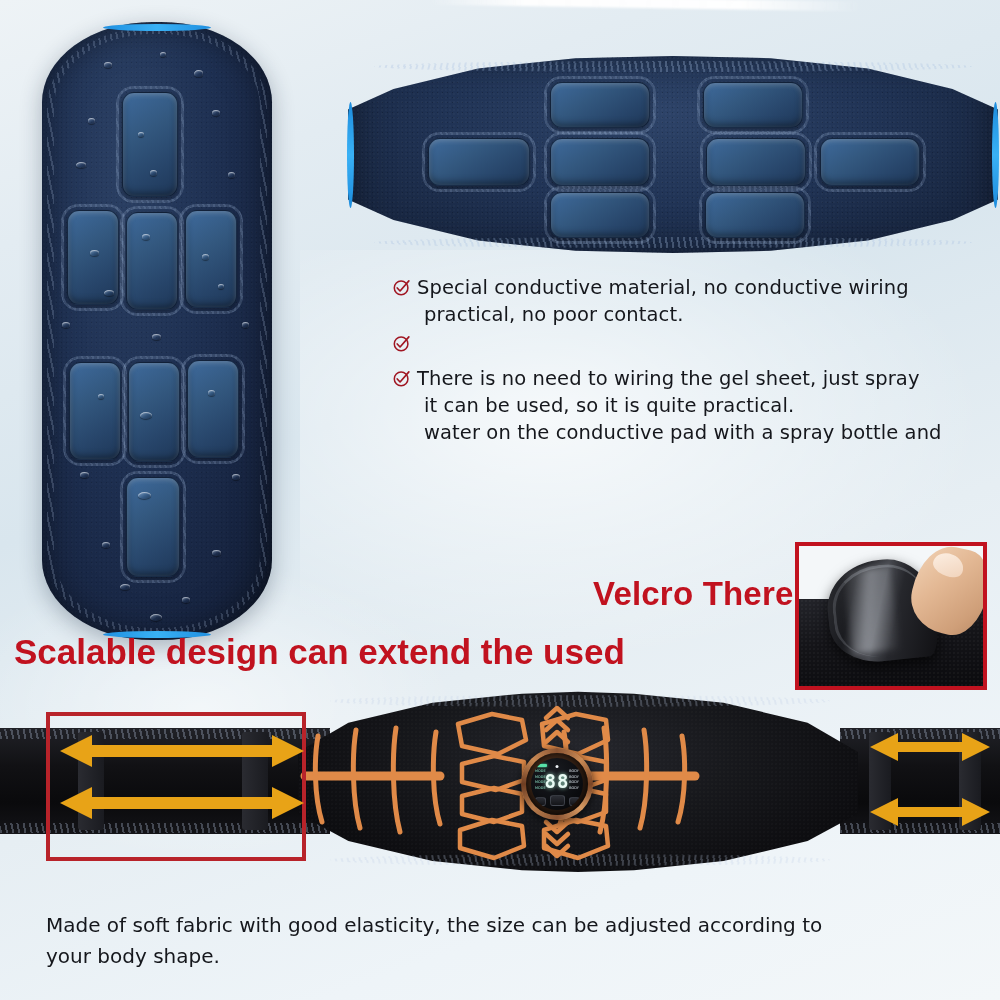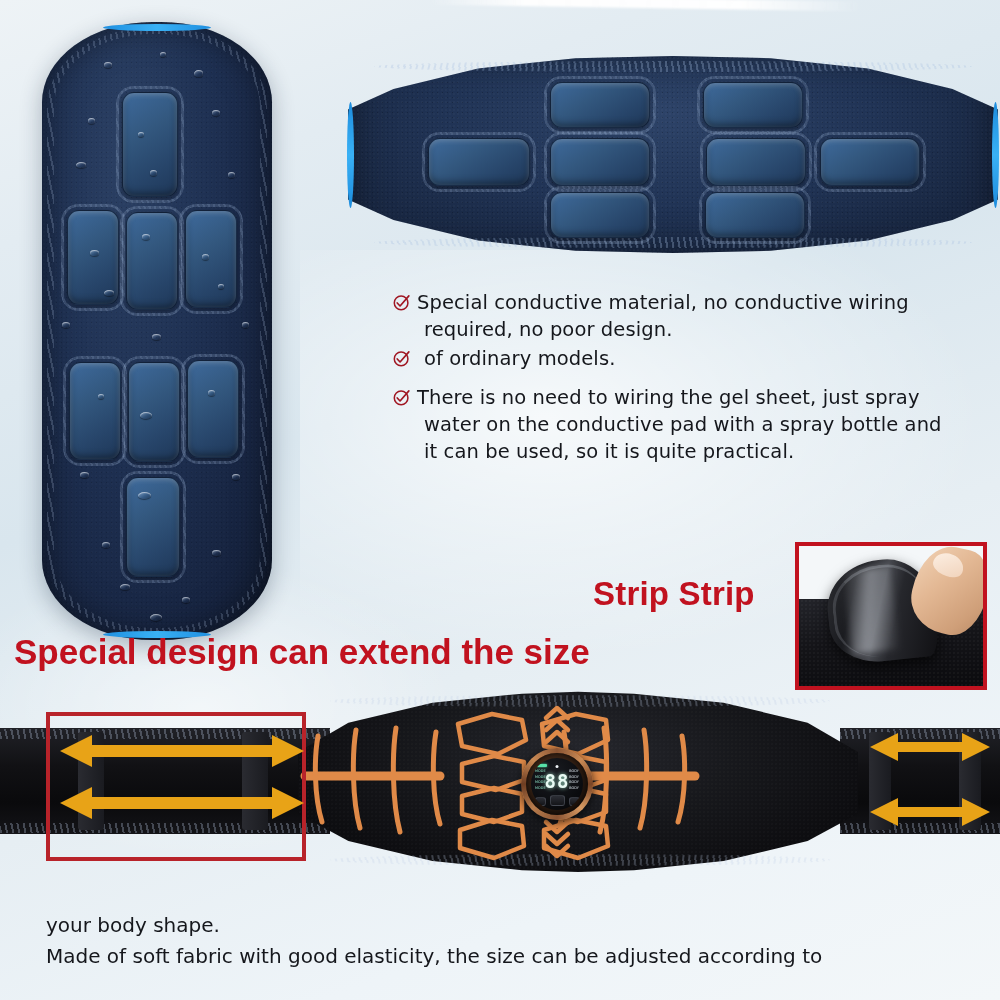--- a/index.html
+++ b/index.html
@@ -148,21 +148,21 @@
     position: absolute; top: 50px; width: 7px; height: 106px; border-radius: 50%;
     background: linear-gradient(180deg, #1d8cdd, #39b1f5, #1d8cdd);
     filter: blur(.6px);
   }
   .bh-cap.left { left: -1px; }
   .bh-cap.right { right: -1px; }
 
   
   .features {
     position: absolute;
-    left: 392px; top: 289px;
+    left: 392px; top: 274px;
     width: 600px;
   }
   .feature-row {
     display: flex;
     align-items: flex-start;
     gap: 6px;
     margin-bottom: 2px;
   }
   .feature-row.gapped { margin-top: 12px; }
   .check-icon {
@@ -462,60 +462,59 @@
 
   <div class="features">
 
     <div class="feature-row">
       <svg class="check-icon" viewBox="0 0 24 24">
         <circle cx="11.5" cy="12.5" r="8.6" fill="none" stroke="#a01622" stroke-width="1.9"></circle>
         <path d="M6.6 12.6 L10.2 16.4 L21.3 3.6" fill="none" stroke="#a01622" stroke-width="2.1" stroke-linecap="round" stroke-linejoin="round"></path>
       </svg>
       <div class="feature-text">
         <div>Special conductive material, no conductive wiring</div>
-        <div class="indent-1">required, no poor design.</div>
+        <div class="indent-1">practical, no poor contact.</div>
       </div>
     </div>
 
 
     <div class="feature-row">
       <svg class="check-icon" viewBox="0 0 24 24">
         <circle cx="11.5" cy="12.5" r="8.6" fill="none" stroke="#a01622" stroke-width="1.9"></circle>
         <path d="M6.6 12.6 L10.2 16.4 L21.3 3.6" fill="none" stroke="#a01622" stroke-width="2.1" stroke-linecap="round" stroke-linejoin="round"></path>
       </svg>
       <div class="feature-text">
-        <div class="indent-1">of ordinary models.</div>
       </div>
     </div>
 
     <div class="feature-row gapped">
       <svg class="check-icon" viewBox="0 0 24 24">
         <circle cx="11.5" cy="12.5" r="8.6" fill="none" stroke="#a01622" stroke-width="1.9"></circle>
         <path d="M6.6 12.6 L10.2 16.4 L21.3 3.6" fill="none" stroke="#a01622" stroke-width="2.1" stroke-linecap="round" stroke-linejoin="round"></path>
       </svg>
       <div class="feature-text">
         <div>There is no need to wiring the gel sheet, just spray</div>
+        <div class="indent-1">it can be used, so it is quite practical.</div>
         <div class="indent-1">water on the conductive pad with a spray bottle and</div>
-        <div class="indent-1">it can be used, so it is quite practical.</div>
       </div>
     </div>
 
   </div>
 
-  <div class="velcro-label">Strip Strip</div>
+  <div class="velcro-label">Velcro There</div>
 
   <div class="velcro-inset">
     <div class="vi-bg-cloth"></div>
     <div class="vi-flap"></div>
     <div class="vi-sheen"></div>
     <div class="vi-hand"></div>
     <div class="vi-nail"></div>
   </div>
 
-  <div class="scalable-heading">Special design can extend the size</div>
+  <div class="scalable-heading">Scalable design can extend the used</div>
 
   <div class="belt-black-wrap">
     <div class="bb-strap left"></div>
     <div class="bb-strap right"></div>
 
     <div class="bb-center"></div>
     <div class="bb-center-grain" style="position:absolute;left:298px;top:2px;width:560px;height:182px;"></div>
     <div class="bb-c-stitch-top" style="left:330px;width:500px;"></div>
     <div class="bb-c-stitch-bot" style="left:330px;width:500px;"></div>
 
@@ -600,17 +599,17 @@
     </g>
     <g fill="#e8a317">
 
       <path d="M870 747 L898 733 L898 742 L962 742 L962 733 L990 747 L962 761 L962 752 L898 752 L898 761 Z"></path>
 
       <path d="M870 812 L898 798 L898 807 L962 807 L962 798 L990 812 L962 826 L962 817 L898 817 L898 826 Z"></path>
     </g>
   </svg>
 
   <div class="bottom-caption">
+    <div>Made of soft fabric with good elasticity, the size can be adjusted according to</div>
     <div>your body shape.</div>
-    <div>Made of soft fabric with good elasticity, the size can be adjusted according to</div>
   </div>
 
 </div>
 
 </body></html>

